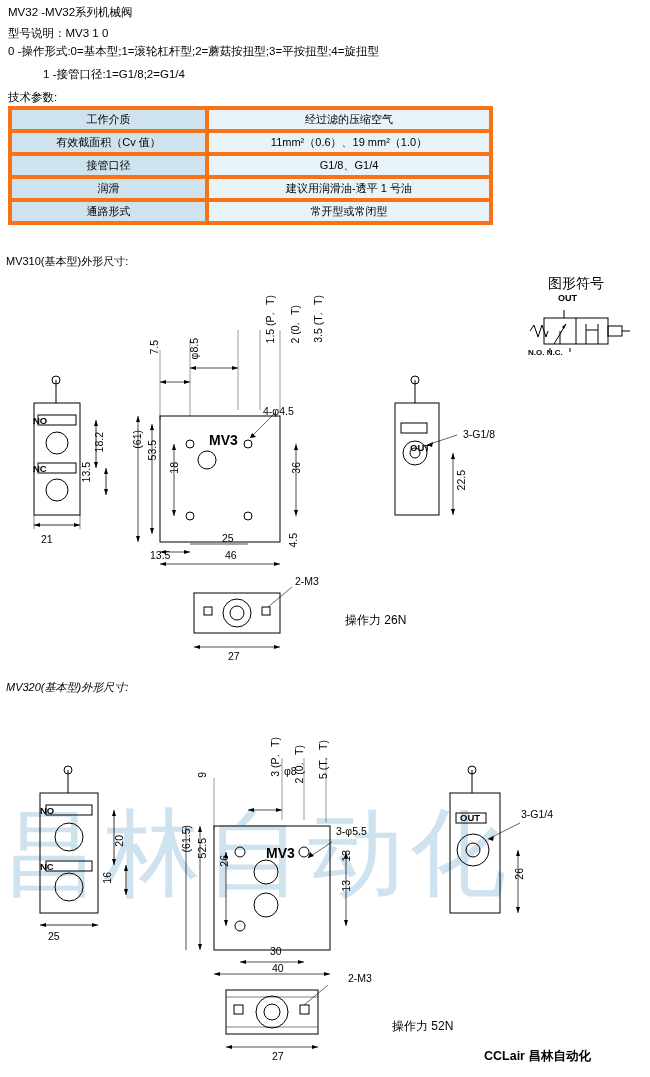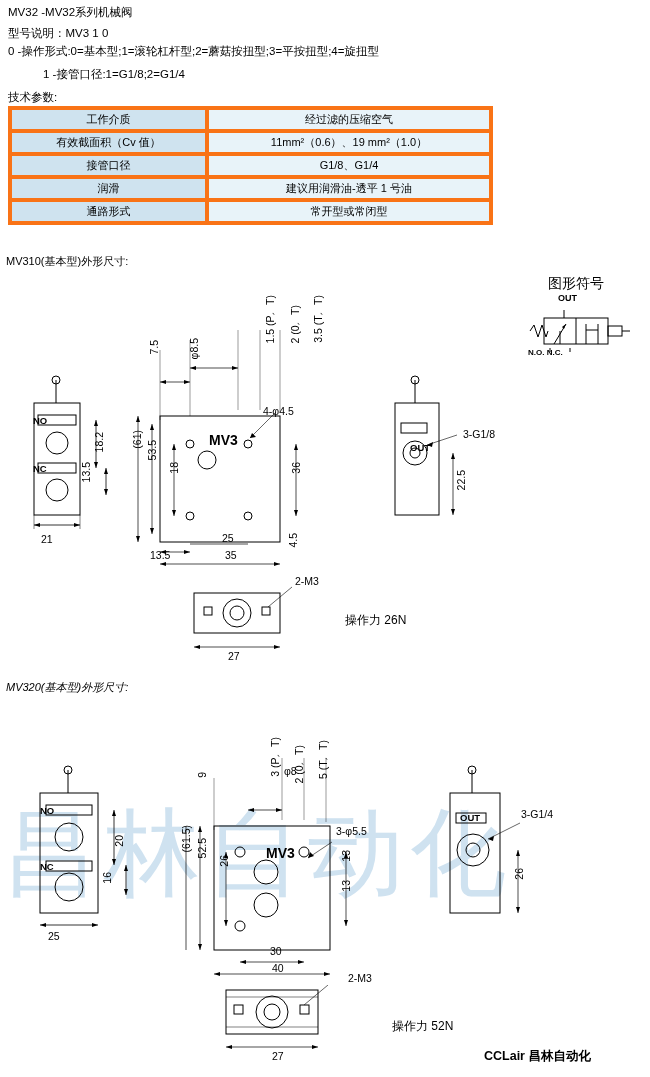--- a/index.html
+++ b/index.html
@@ -185,21 +185,21 @@
 <div class="abs lbl vert" style="left:263px;top:295px;">1.5 (P、T)</div>
 <div class="abs lbl vert" style="left:288px;top:305px;">2 (0、T)</div>
 <div class="abs lbl vert" style="left:311px;top:295px;">3.5 (T、T)</div>
 <div class="abs lbl" style="left:263px;top:405px;">4-φ4.5</div>
 <div class="abs lbl vert" style="left:131px;top:430px;">(61)</div>
 <div class="abs lbl vert" style="left:146px;top:440px;">53.5</div>
 <div class="abs lbl vert" style="left:168px;top:462px;">18</div>
 <div class="abs lbl vert" style="left:290px;top:462px;">36</div>
 <div class="abs lbl" style="left:150px;top:549px;">13.5</div>
 <div class="abs lbl" style="left:222px;top:532px;">25</div>
-<div class="abs lbl" style="left:225px;top:549px;">35</div>
+<div class="abs lbl" style="left:225px;top:549px;">46</div>
 <div class="abs lbl vert" style="left:287px;top:533px;">4.5</div>
 <div class="abs" style="left:209px;top:432px;font-size:14px;font-weight:bold;">MV3</div>
 
 <div class="abs" style="left:385px;top:375px;">
   <svg width="140" height="160" viewBox="0 0 140 160">
     <line x1="30" y1="5" x2="30" y2="28" stroke="#000" stroke-width="1"></line>
     <circle cx="30" cy="5" r="4" fill="none" stroke="#000" stroke-width="1"></circle>
     <rect x="10" y="28" width="44" height="112" fill="none" stroke="#000" stroke-width="1"></rect>
     <rect x="16" y="48" width="26" height="10" fill="none" stroke="#000" stroke-width="1"></rect>
     <circle cx="30" cy="78" r="12" fill="none" stroke="#000" stroke-width="1"></circle>

